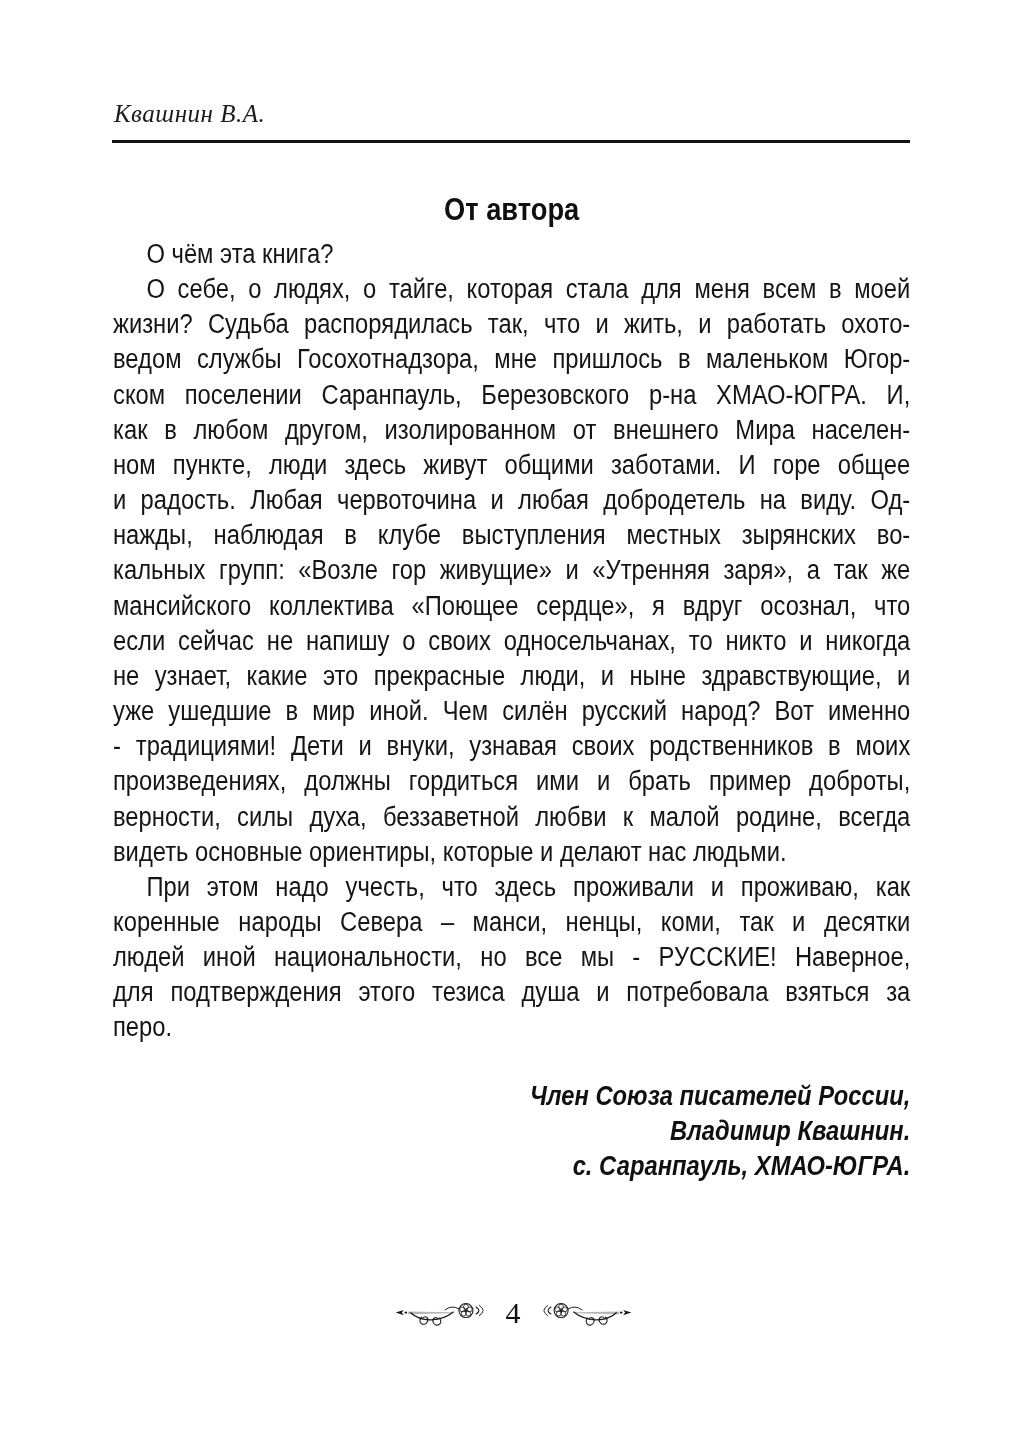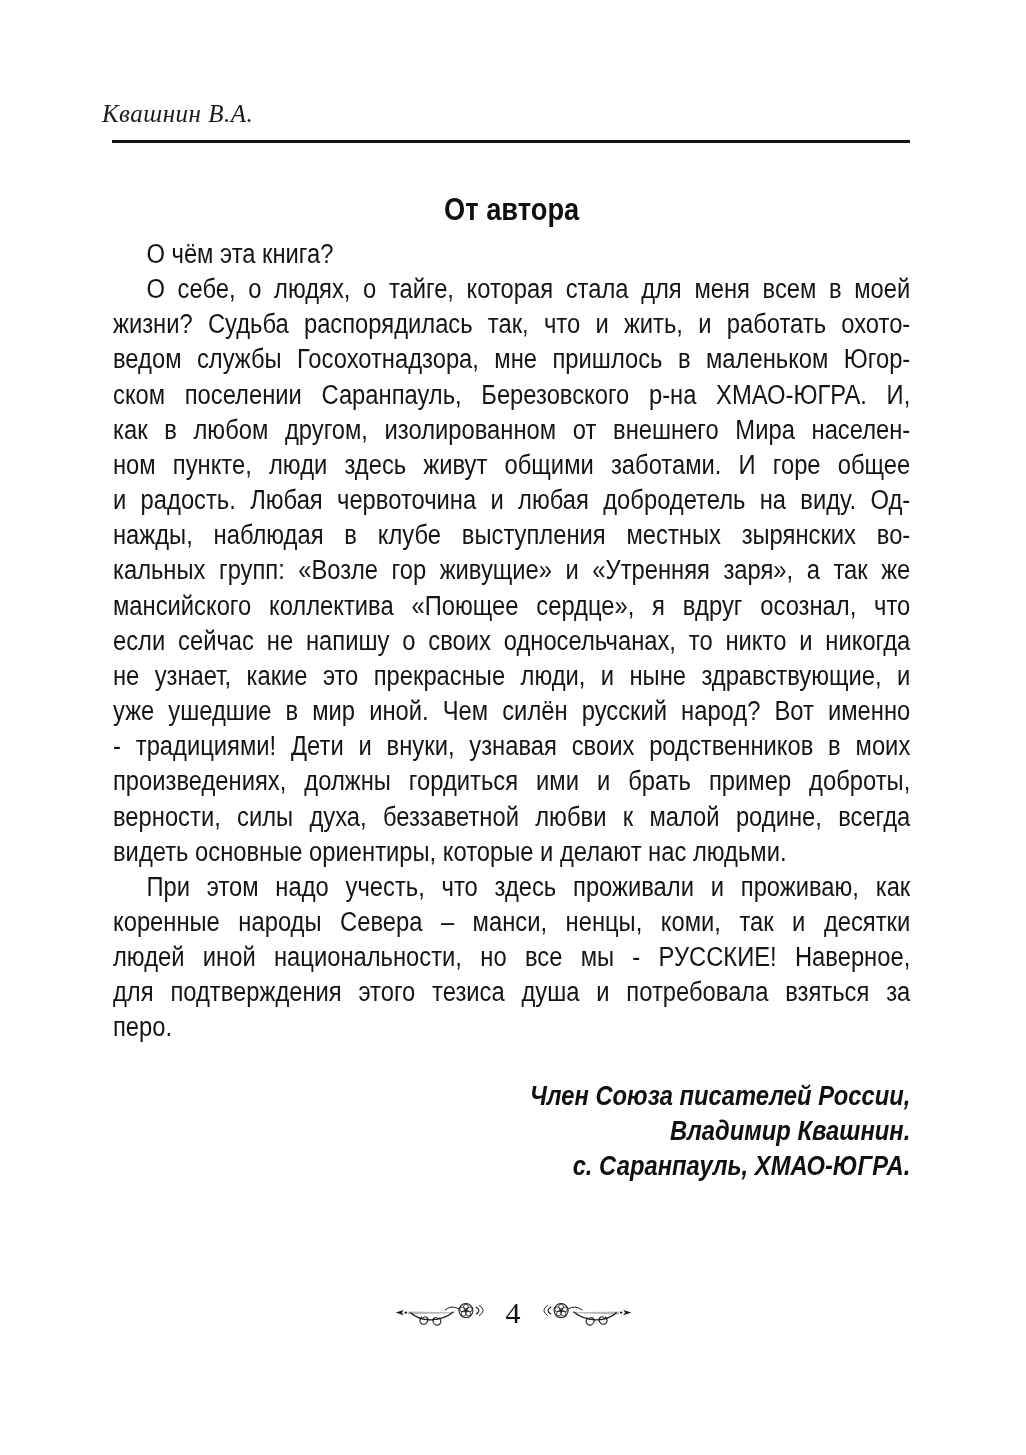--- a/index.html
+++ b/index.html
@@ -12,21 +12,21 @@
     height: 1455px;
     position: relative;
     font-family: "Liberation Sans", sans-serif;
     color: #161616;
     overflow: hidden;
   }
 
   
   .running-head {
     position: absolute;
-    left: 102px;
+    left: 114px;
     top: 100px;
     font-family: "Liberation Serif", serif;
     font-style: italic;
     font-size: 25px;
     letter-spacing: 0.5px;
     color: #1b1b1b;
   }
   .head-rule {
     position: absolute;
     left: 112px;

